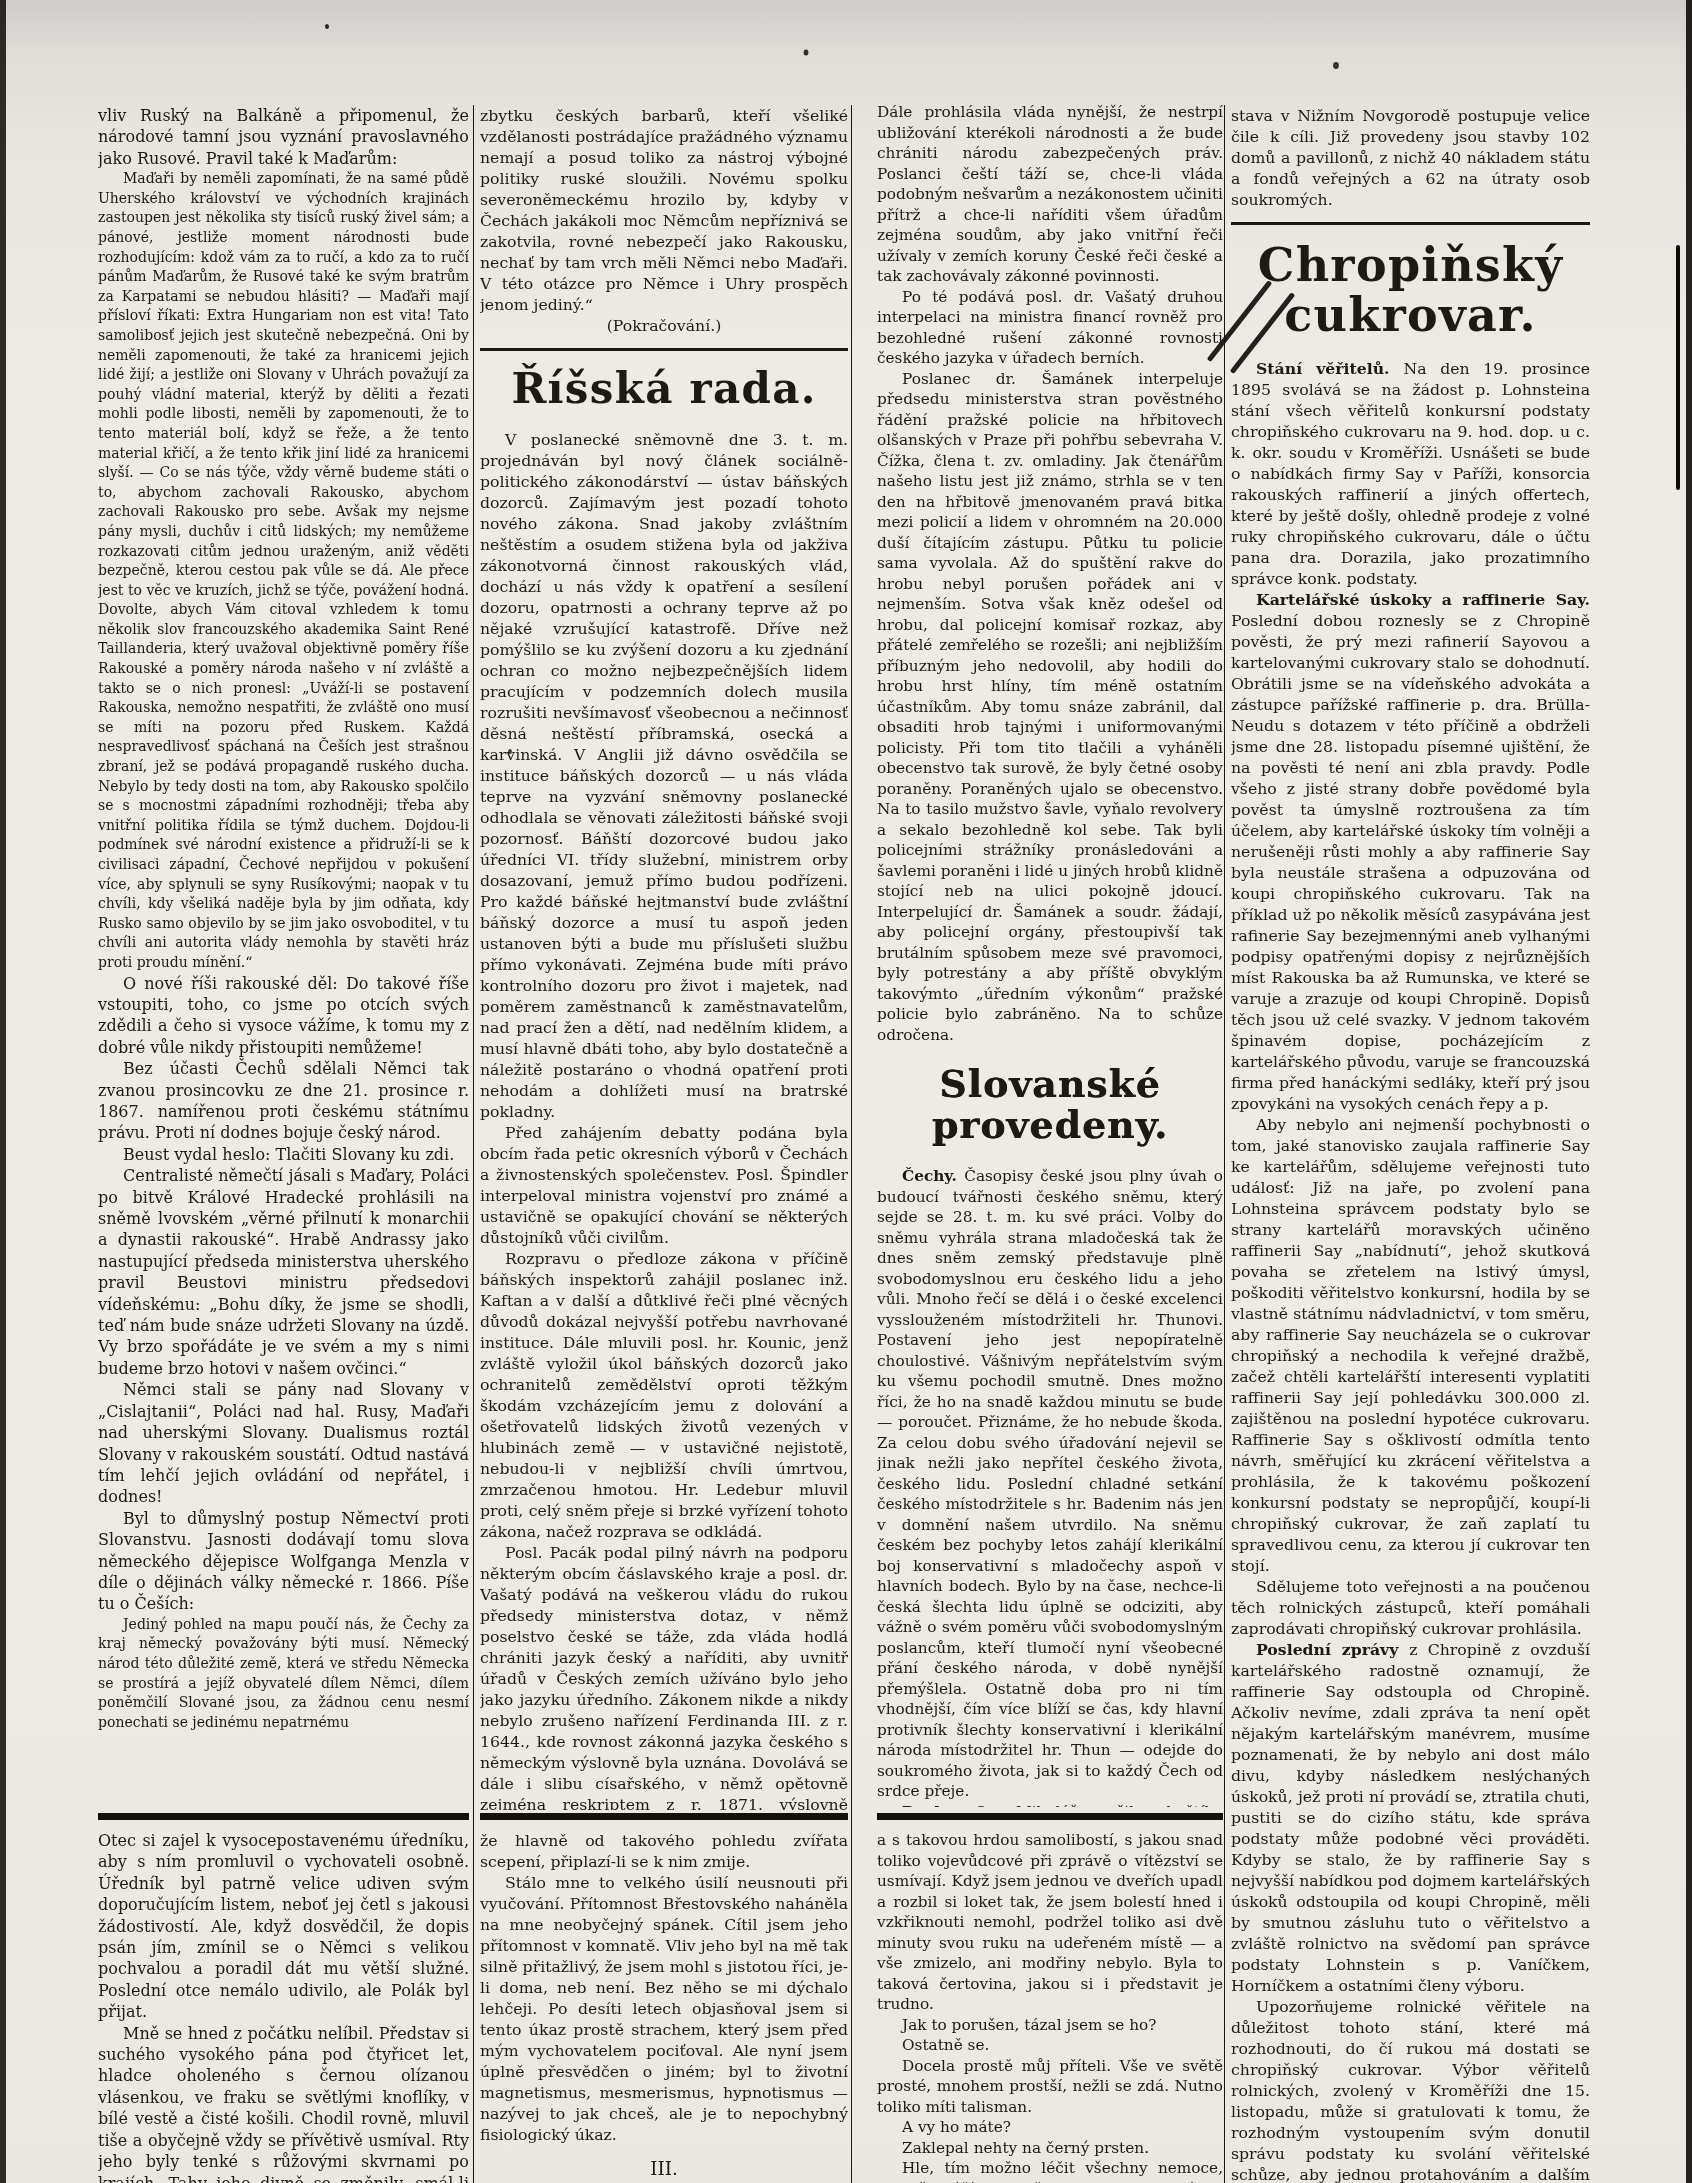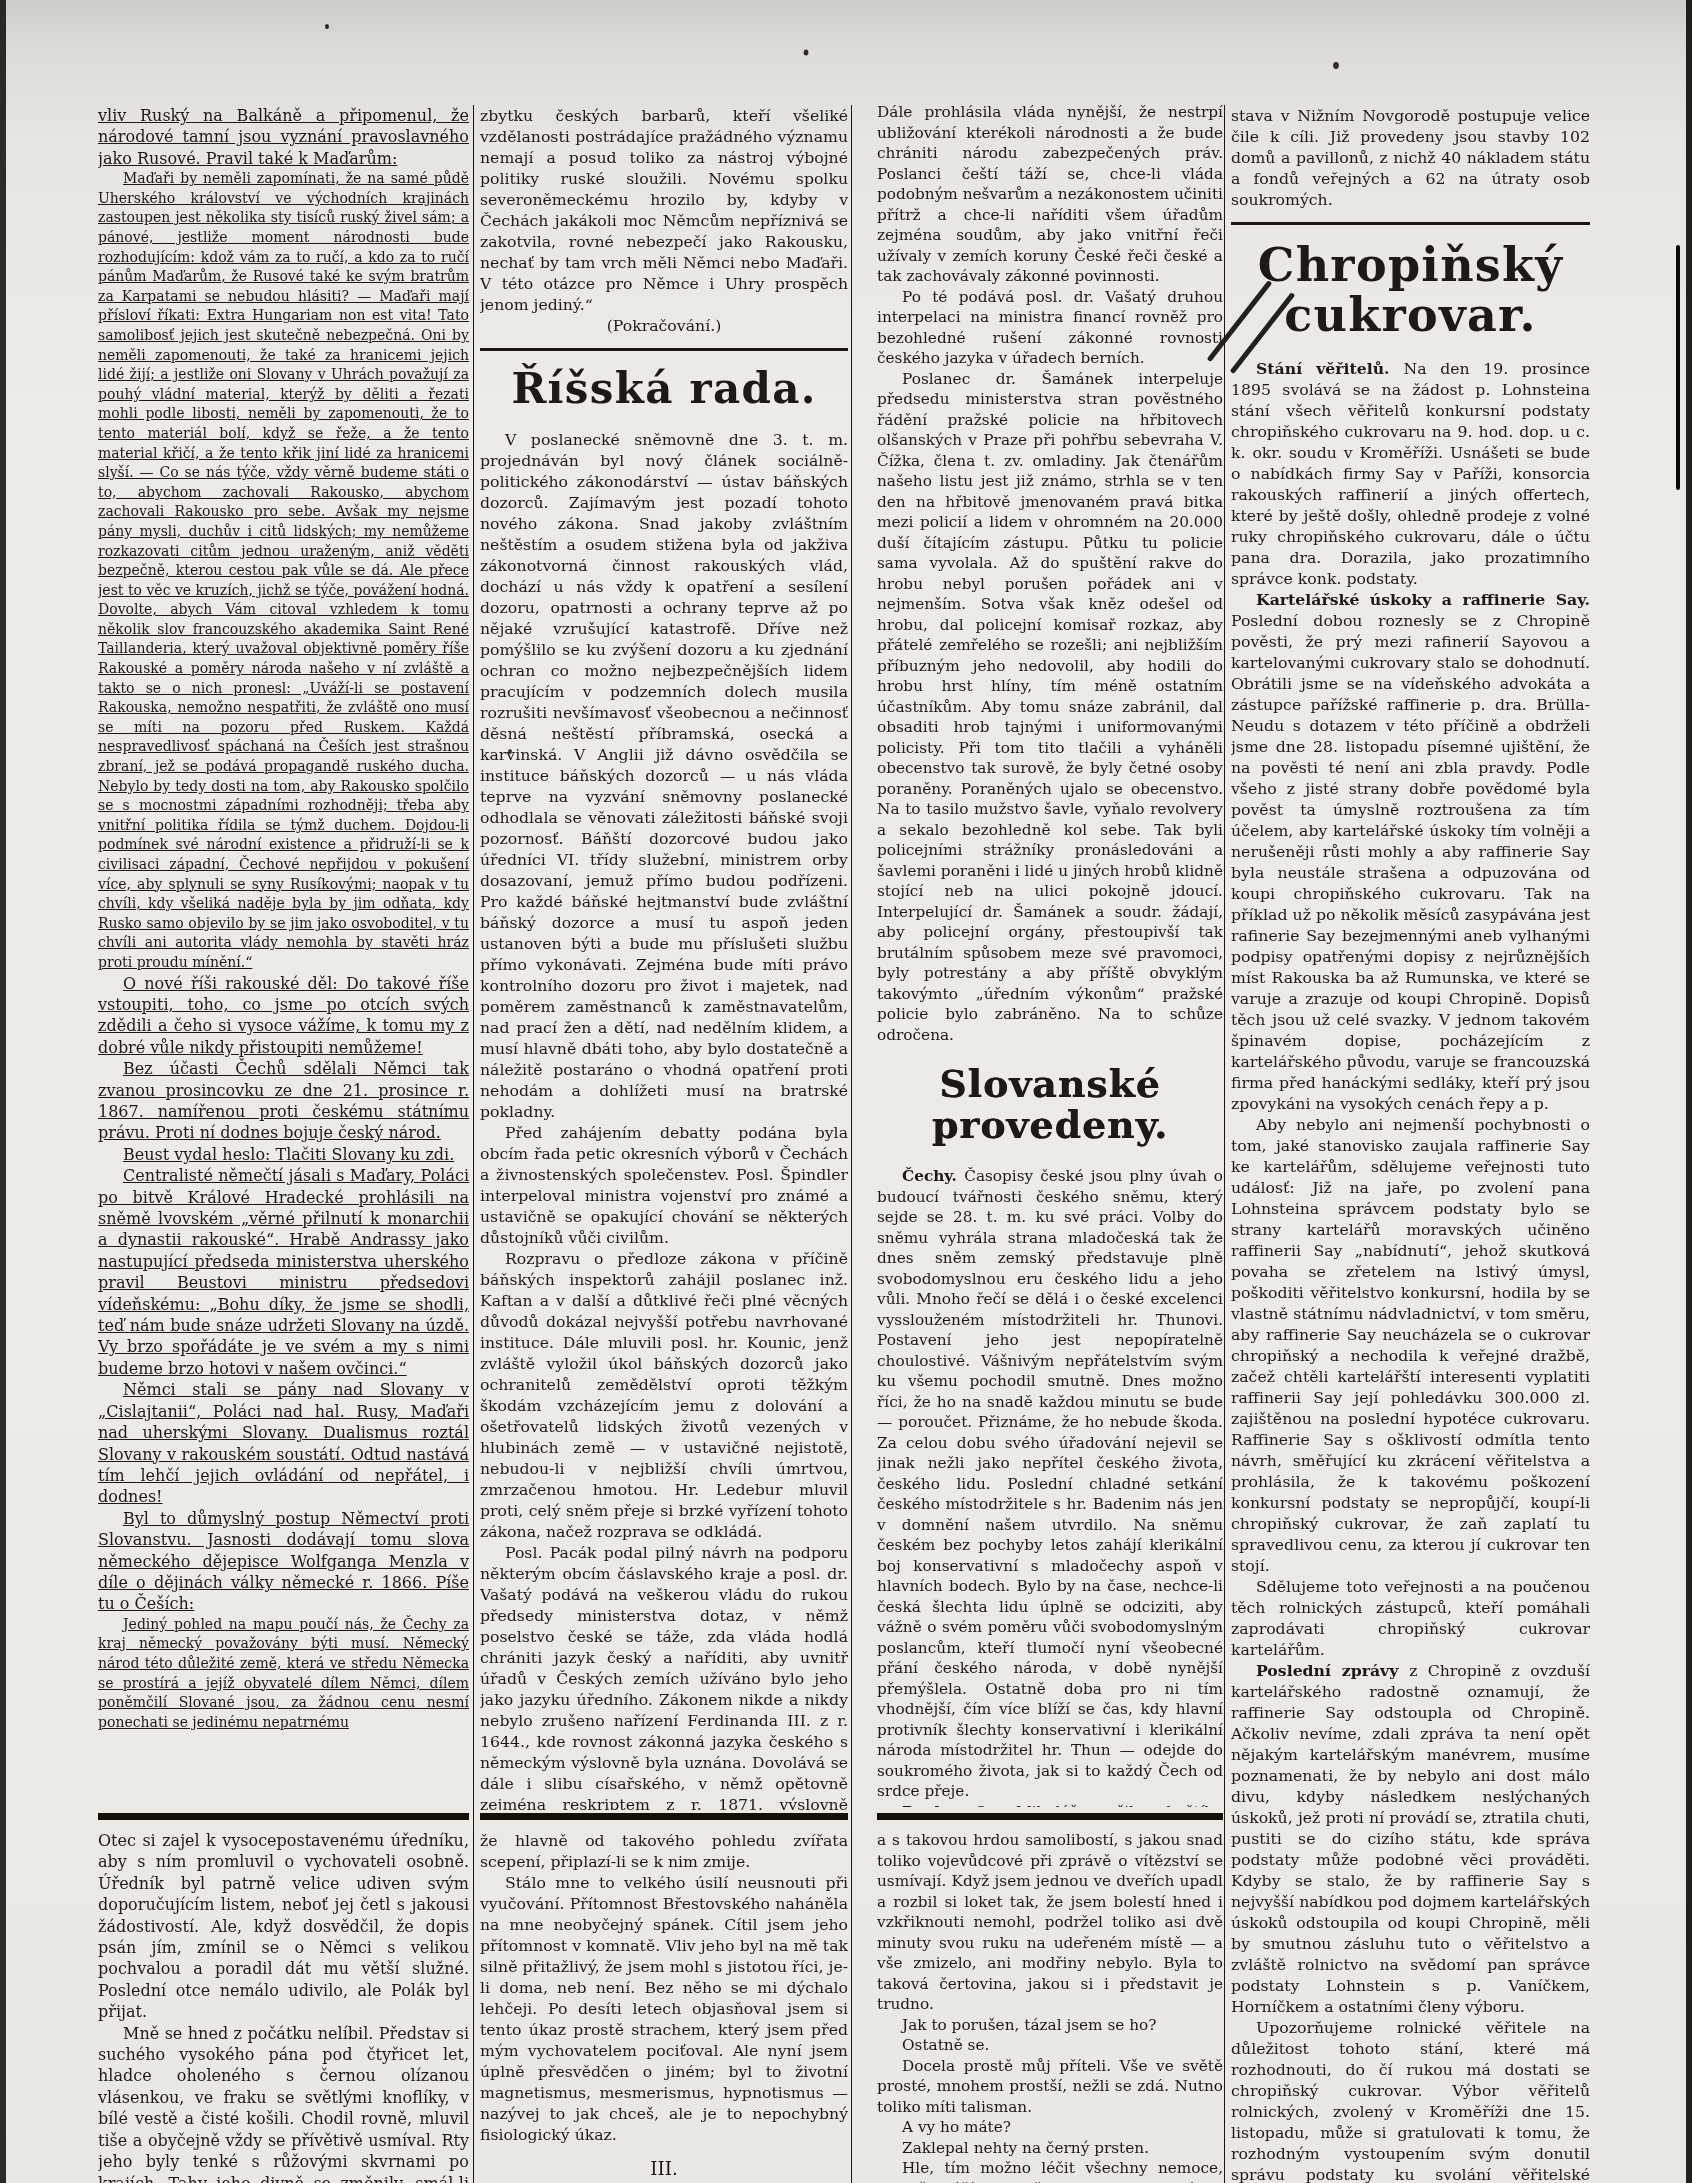--- a/index.html
+++ b/index.html
@@ -39,21 +39,21 @@
 
 <div class="speck" style="left:325px;top:24px;"></div>
 
 <div class="pen-stroke" style="left:1237px;top:271px;"></div>
 <div class="pen-stroke" style="left:1260px;top:283px;"></div>
 
 <div class="vrule" style="left:473px;top:105px;height:2467px;"></div>
 <div class="vrule" style="left:851px;top:105px;height:2467px;"></div>
 <div class="vrule" style="left:1224px;top:105px;height:2467px;"></div>
 
-<div class="col" style="left:98px;top:105px;width:371px;height:1705px;text-decoration:underline;">
+<div class="col" style="left:98px;top:105px;width:371px;height:1705px;">
     <p class="noindent">vliv Ruský na Balkáně a připomenul, že národové tamní jsou vyznání pravoslavného jako Rusové. Pravil také k Maďarům:</p>
     <p class="petit">Maďaři by neměli zapomínati, že na samé půdě Uherského království ve východních krajinách zastoupen jest několika sty tisíců ruský živel sám; a pánové, jestliže moment národnosti bude rozhodujícím: kdož vám za to ručí, a kdo za to ručí pánům Maďarům, že Rusové také ke svým bratrům za Karpatami se nebudou hlásiti? — Maďaři mají přísloví říkati: Extra Hungariam non est vita! Tato samolibosť jejich jest skutečně nebezpečná. Oni by neměli zapomenouti, že také za hranicemi jejich lidé žijí; a jestliže oni Slovany v Uhrách považují za pouhý vládní material, kterýž by děliti a řezati mohli podle libosti, neměli by zapomenouti, že to tento materiál bolí, když se řeže, a že tento material křičí, a že tento křik jiní lidé za hranicemi slyší. — Co se nás týče, vždy věrně budeme státi o to, abychom zachovali Rakousko, abychom zachovali Rakousko pro sebe. Avšak my nejsme pány mysli, duchův i citů lidských; my nemůžeme rozkazovati citům jednou uraženým, aniž věděti bezpečně, kterou cestou pak vůle se dá. Ale přece jest to věc ve kruzích, jichž se týče, povážení hodná. Dovolte, abych Vám citoval vzhledem k tomu několik slov francouzského akademika Saint René Taillanderia, který uvažoval objektivně poměry říše Rakouské a poměry národa našeho v ní zvláště a takto se o nich pronesl: „Uváží-li se postavení Rakouska, nemožno nespatřiti, že zvláště ono musí se míti na pozoru před Ruskem. Každá nespravedlivosť spáchaná na Češích jest strašnou zbraní, jež se podává propagandě ruského ducha. Nebylo by tedy dosti na tom, aby Rakousko spolčilo se s mocnostmi západními rozhodněji; třeba aby vnitřní politika řídila se týmž duchem. Dojdou-li podmínek své národní existence a přidruží-li se k civilisaci západní, Čechové nepřijdou v pokušení více, aby splynuli se syny Rusíkovými; naopak v tu chvíli, kdy všeliká naděje byla by jim odňata, kdy Rusko samo objevilo by se jim jako osvoboditel, v tu chvíli ani autorita vlády nemohla by stavěti hráz proti proudu mínění.“</p>
     <p>O nové říši rakouské děl: Do takové říše vstoupiti, toho, co jsme po otcích svých zdědili a čeho si vysoce vážíme, k tomu my z dobré vůle nikdy přistoupiti nemůžeme!</p>
     <p>Bez účasti Čechů sdělali Němci tak zvanou prosincovku ze dne 21. prosince r. 1867. namířenou proti českému státnímu právu. Proti ní dodnes bojuje český národ.</p>
     <p>Beust vydal heslo: Tlačiti Slovany ku zdi.</p>
     <p>Centralisté němečtí jásali s Maďary, Poláci po bitvě Králové Hradecké prohlásili na sněmě lvovském „věrné přilnutí k monarchii a dynastii rakouské“. Hrabě Andrassy jako nastupující předseda ministerstva uherského pravil Beustovi ministru předsedovi vídeňskému: „Bohu díky, že jsme se shodli, teď nám bude snáze udržeti Slovany na úzdě. Vy brzo spořádáte je ve svém a my s nimi budeme brzo hotovi v našem ovčinci.“</p>
     <p>Němci stali se pány nad Slovany v „Cislajtanii“, Poláci nad hal. Rusy, Maďaři nad uherskými Slovany. Dualismus roztál Slovany v rakouském soustátí. Odtud nastává tím lehčí jejich ovládání od nepřátel, i dodnes!</p>
     <p>Byl to důmyslný postup Němectví proti Slovanstvu. Jasnosti dodávají tomu slova německého dějepisce Wolfganga Menzla v díle o dějinách války německé r. 1866. Píše tu o Češích:</p>
     <p class="petit">Jediný pohled na mapu poučí nás, že Čechy za kraj německý považovány býti musí. Německý národ této důležité země, která ve středu Německa se prostírá a jejíž obyvatelé dílem Němci, dílem poněmčilí Slované jsou, za žádnou cenu nesmí ponechati se jedinému nepatrnému</p>
   </div>
@@ -110,19 +110,19 @@
 <div class="col" style="left:1231px;top:105px;width:359px;height:2467px;font-size:15.7px;line-height:21px;">
   <div>
       <p class="noindent">stava v Nižním Novgorodě postupuje velice čile k cíli. Již provedeny jsou stavby 102 domů a pavillonů, z nichž 40 nákladem státu a fondů veřejných a 62 na útraty osob soukromých.</p>
     </div>
   <div class="rule"></div>
   <h1 class="headline headline-roman" style="font-size:46px;">Chropiňský cukrovar.</h1>
   <div>
       <p><strong class="lead">Stání věřitelů. </strong>Na den 19. prosince 1895 svolává se na žádost p. Lohnsteina stání všech věřitelů konkursní podstaty chropiňského cukrovaru na 9. hod. dop. u c. k. okr. soudu v Kroměříži. Usnášeti se bude o nabídkách firmy Say v Paříži, konsorcia rakouských raffinerií a jiných offertech, které by ještě došly, ohledně prodeje z volné ruky chropiňského cukrovaru, dále o účtu pana dra. Dorazila, jako prozatimního správce konk. podstaty.</p>
       <p><strong class="lead">Kartelářské úskoky a raffinerie Say. </strong>Poslední dobou roznesly se z Chropině pověsti, že prý mezi rafinerií Sayovou a kartelovanými cukrovary stalo se dohodnutí. Obrátili jsme se na vídeňského advokáta a zástupce pařížské raffinerie p. dra. Brülla-Neudu s dotazem v této příčině a obdrželi jsme dne 28. listopadu písemné ujištění, že na pověsti té není ani zbla pravdy. Podle všeho z jisté strany dobře povědomé byla pověst ta úmyslně roztroušena za tím účelem, aby kartelářské úskoky tím volněji a nerušeněji růsti mohly a aby raffinerie Say byla neustále strašena a odpuzována od koupi chropiňského cukrovaru. Tak na příklad už po několik měsíců zasypávána jest rafinerie Say bezejmennými aneb vylhanými podpisy opatřenými dopisy z nejrůznějších míst Rakouska ba až Rumunska, ve které se varuje a zrazuje od koupi Chropině. Dopisů těch jsou už celé svazky. V jednom takovém špinavém dopise, pocházejícím z kartelářského původu, varuje se francouzská firma před hanáckými sedláky, kteří prý jsou zpovykáni na vysokých cenách řepy a p.</p>
       <p>Aby nebylo ani nejmenší pochybnosti o tom, jaké stanovisko zaujala raffinerie Say ke kartelářům, sdělujeme veřejnosti tuto událosť: Již na jaře, po zvolení pana Lohnsteina správcem podstaty bylo se strany kartelářů moravských učiněno raffinerii Say „nabídnutí“, jehož skutková povaha se zřetelem na lstivý úmysl, poškoditi věřitelstvo konkursní, hodila by se vlastně státnímu nádvladnictví, v tom směru, aby raffinerie Say neucházela se o cukrovar chropiňský a nechodila k veřejné dražbě, začež chtěli kartelářští interesenti vyplatiti raffinerii Say její pohledávku 300.000 zl. zajištěnou na poslední hypotéce cukrovaru. Raffinerie Say s ošklivostí odmítla tento návrh, směřující ku zkrácení věřitelstva a prohlásila, že k takovému poškození konkursní podstaty se nepropůjčí, koupí-li chropiňský cukrovar, že zaň zaplatí tu spravedlivou cenu, za kterou jí cukrovar ten stojí.</p>
-      <p>Sdělujeme toto veřejnosti a na poučenou těch rolnických zástupců, kteří pomáhali zaprodávati chropiňský cukrovar kartelářům.</p>
+      <p>Sdělujeme toto veřejnosti a na poučenou těch rolnických zástupců, kteří pomáhali zaprodávati chropiňský cukrovar prohlásila.</p>
       <p><strong class="lead">Poslední zprávy </strong>z Chropině z ovzduší kartelářského radostně oznamují, že raffinerie Say odstoupla od Chropině. Ačkoliv nevíme, zdali zpráva ta není opět nějakým kartelářským manévrem, musíme poznamenati, že by nebylo ani dost málo divu, kdyby následkem neslýchaných úskoků, jež proti ní provádí se, ztratila chuti, pustiti se do cizího státu, kde správa podstaty může podobné věci prováděti. Kdyby se stalo, že by raffinerie Say s nejvyšší nabídkou pod dojmem kartelářských úskoků odstoupila od koupi Chropině, měli by smutnou zásluhu tuto o věřitelstvo a zvláště rolnictvo na svědomí pan správce podstaty Lohnstein s p. Vaníčkem, Horníčkem a ostatními členy výboru.</p>
       <p>Upozorňujeme rolnické věřitele na důležitost tohoto stání, které má rozhodnouti, do čí rukou má dostati se chropiňský cukrovar. Výbor věřitelů rolnických, zvolený v Kroměříži dne 15. listopadu, může si gratulovati k tomu, že rozhodným vystoupením svým donutil správu podstaty ku svolání věřitelské schůze, aby jednou protahováním a dalším průtahům súčtování byl konec. Rolnické věřitelstvo musí se co nejrozhodněji postaviti na odpor proti každému znásilnění práv menšiny většinou kapitálu.</p>
     </div>
 
 </div>
 
 
 </body></html>

